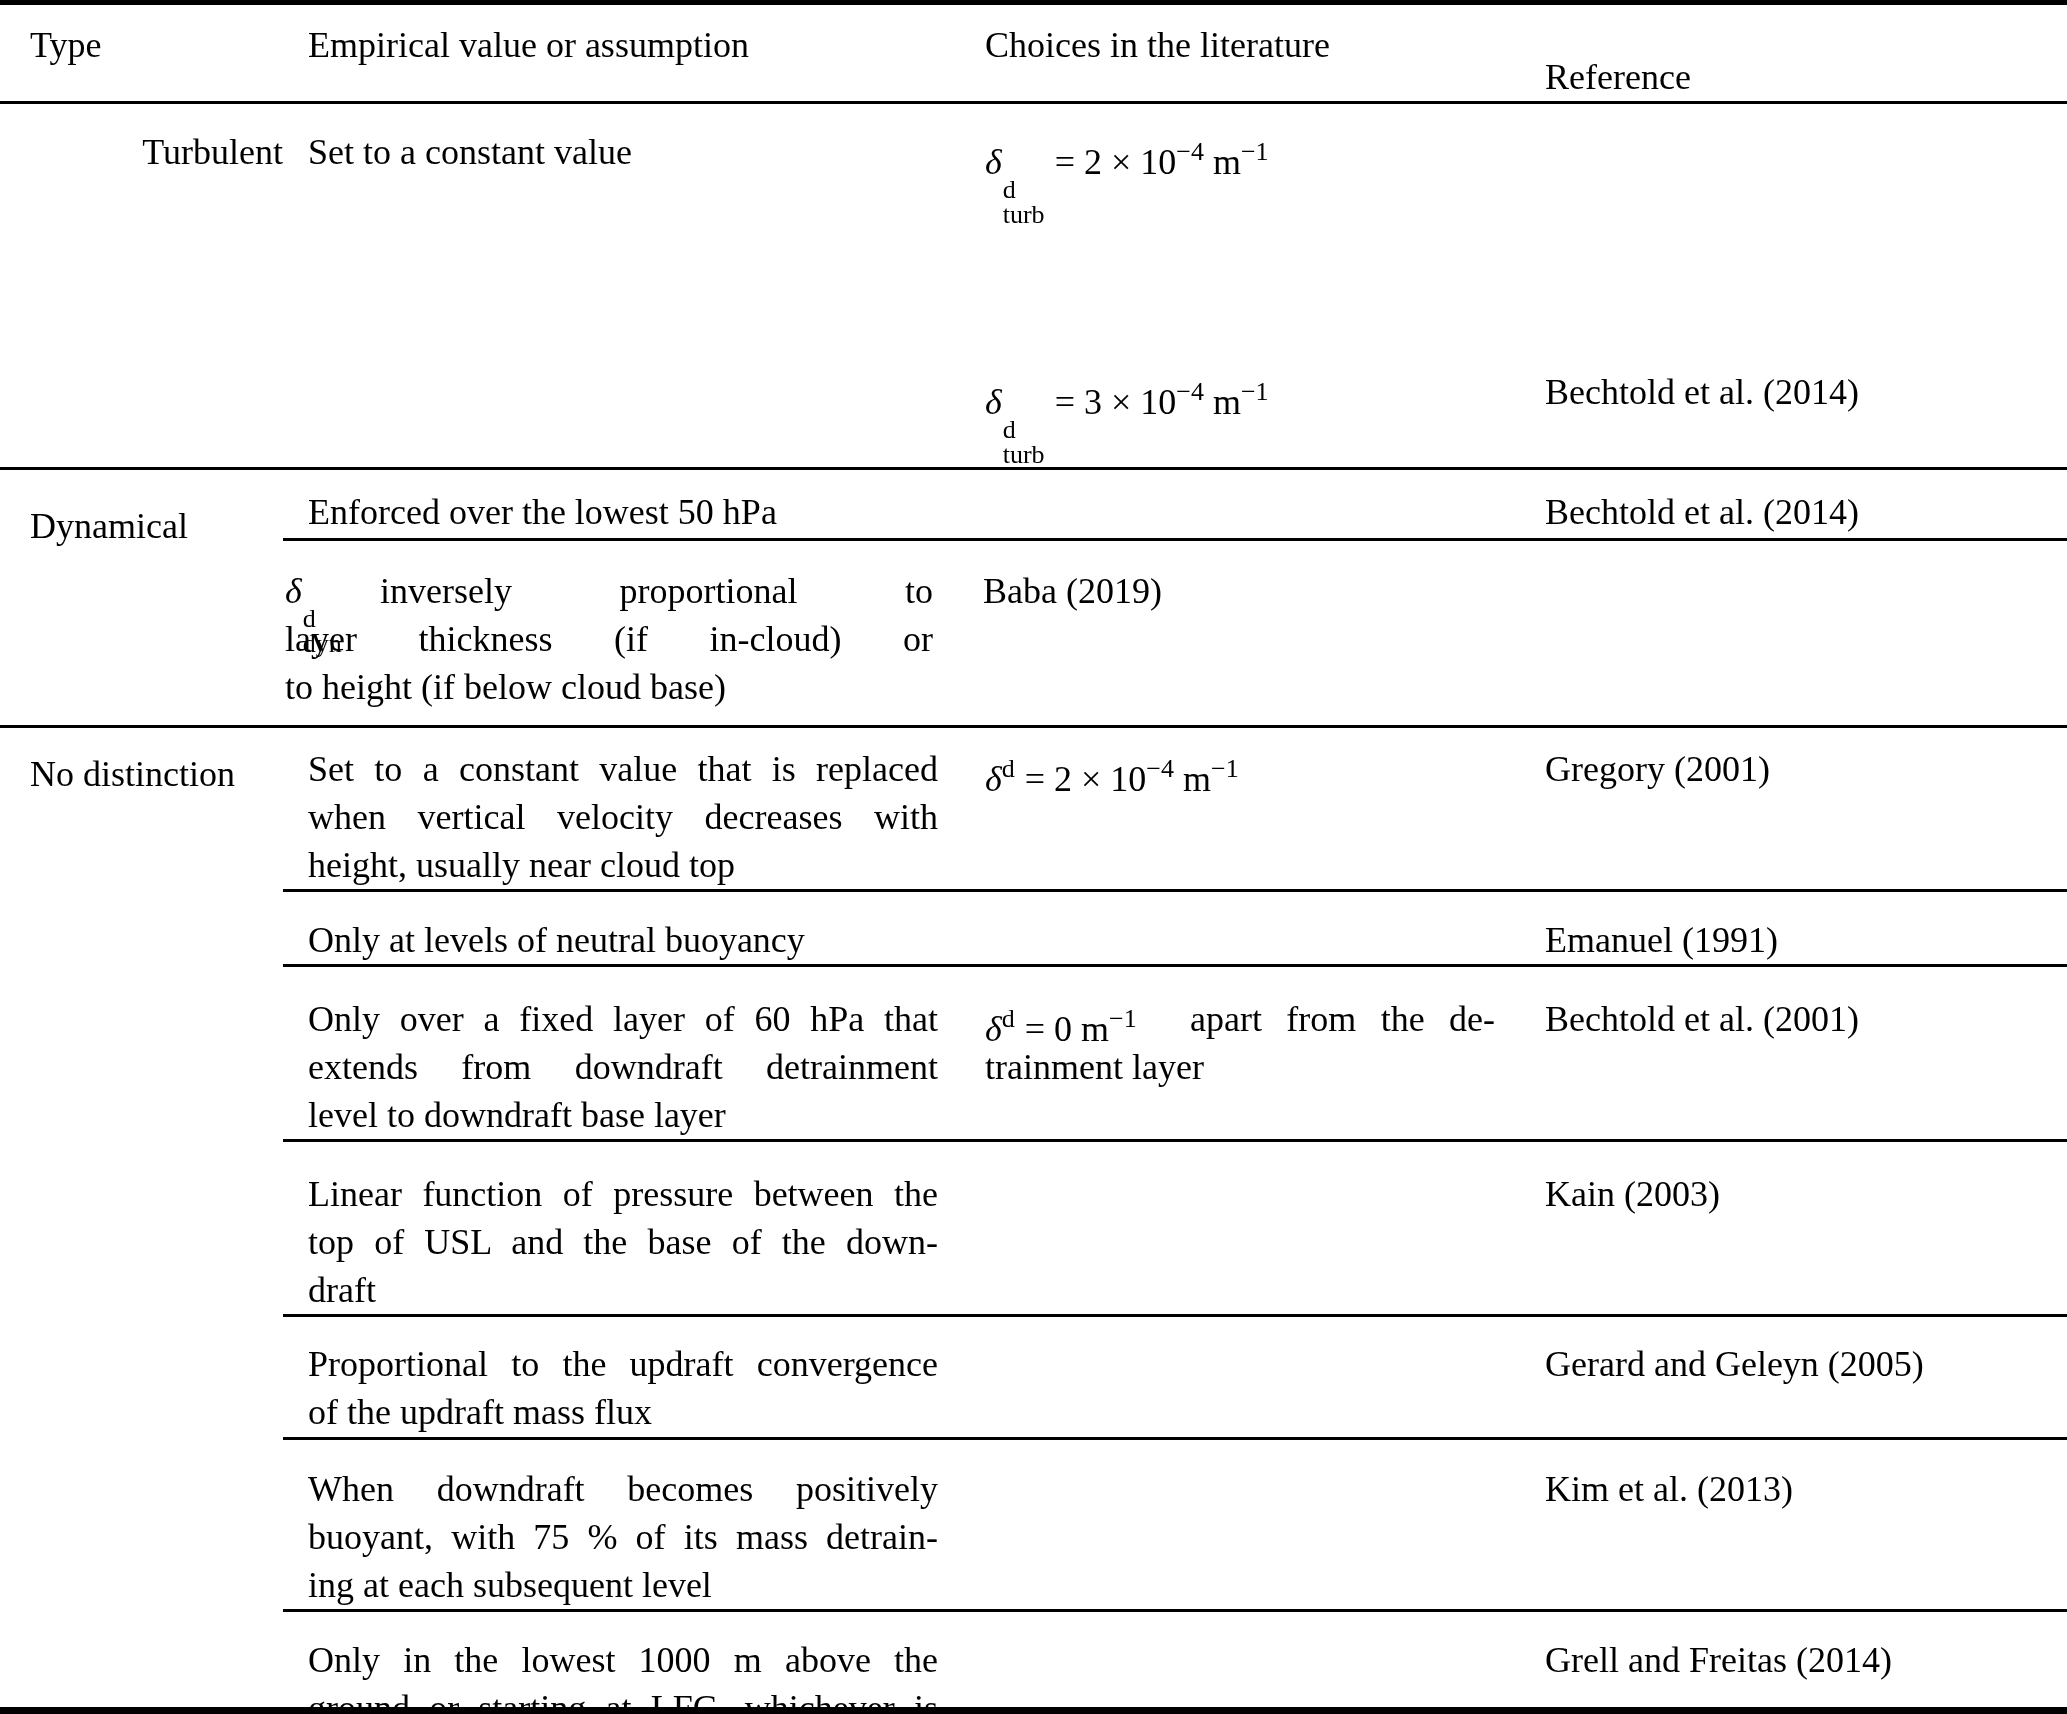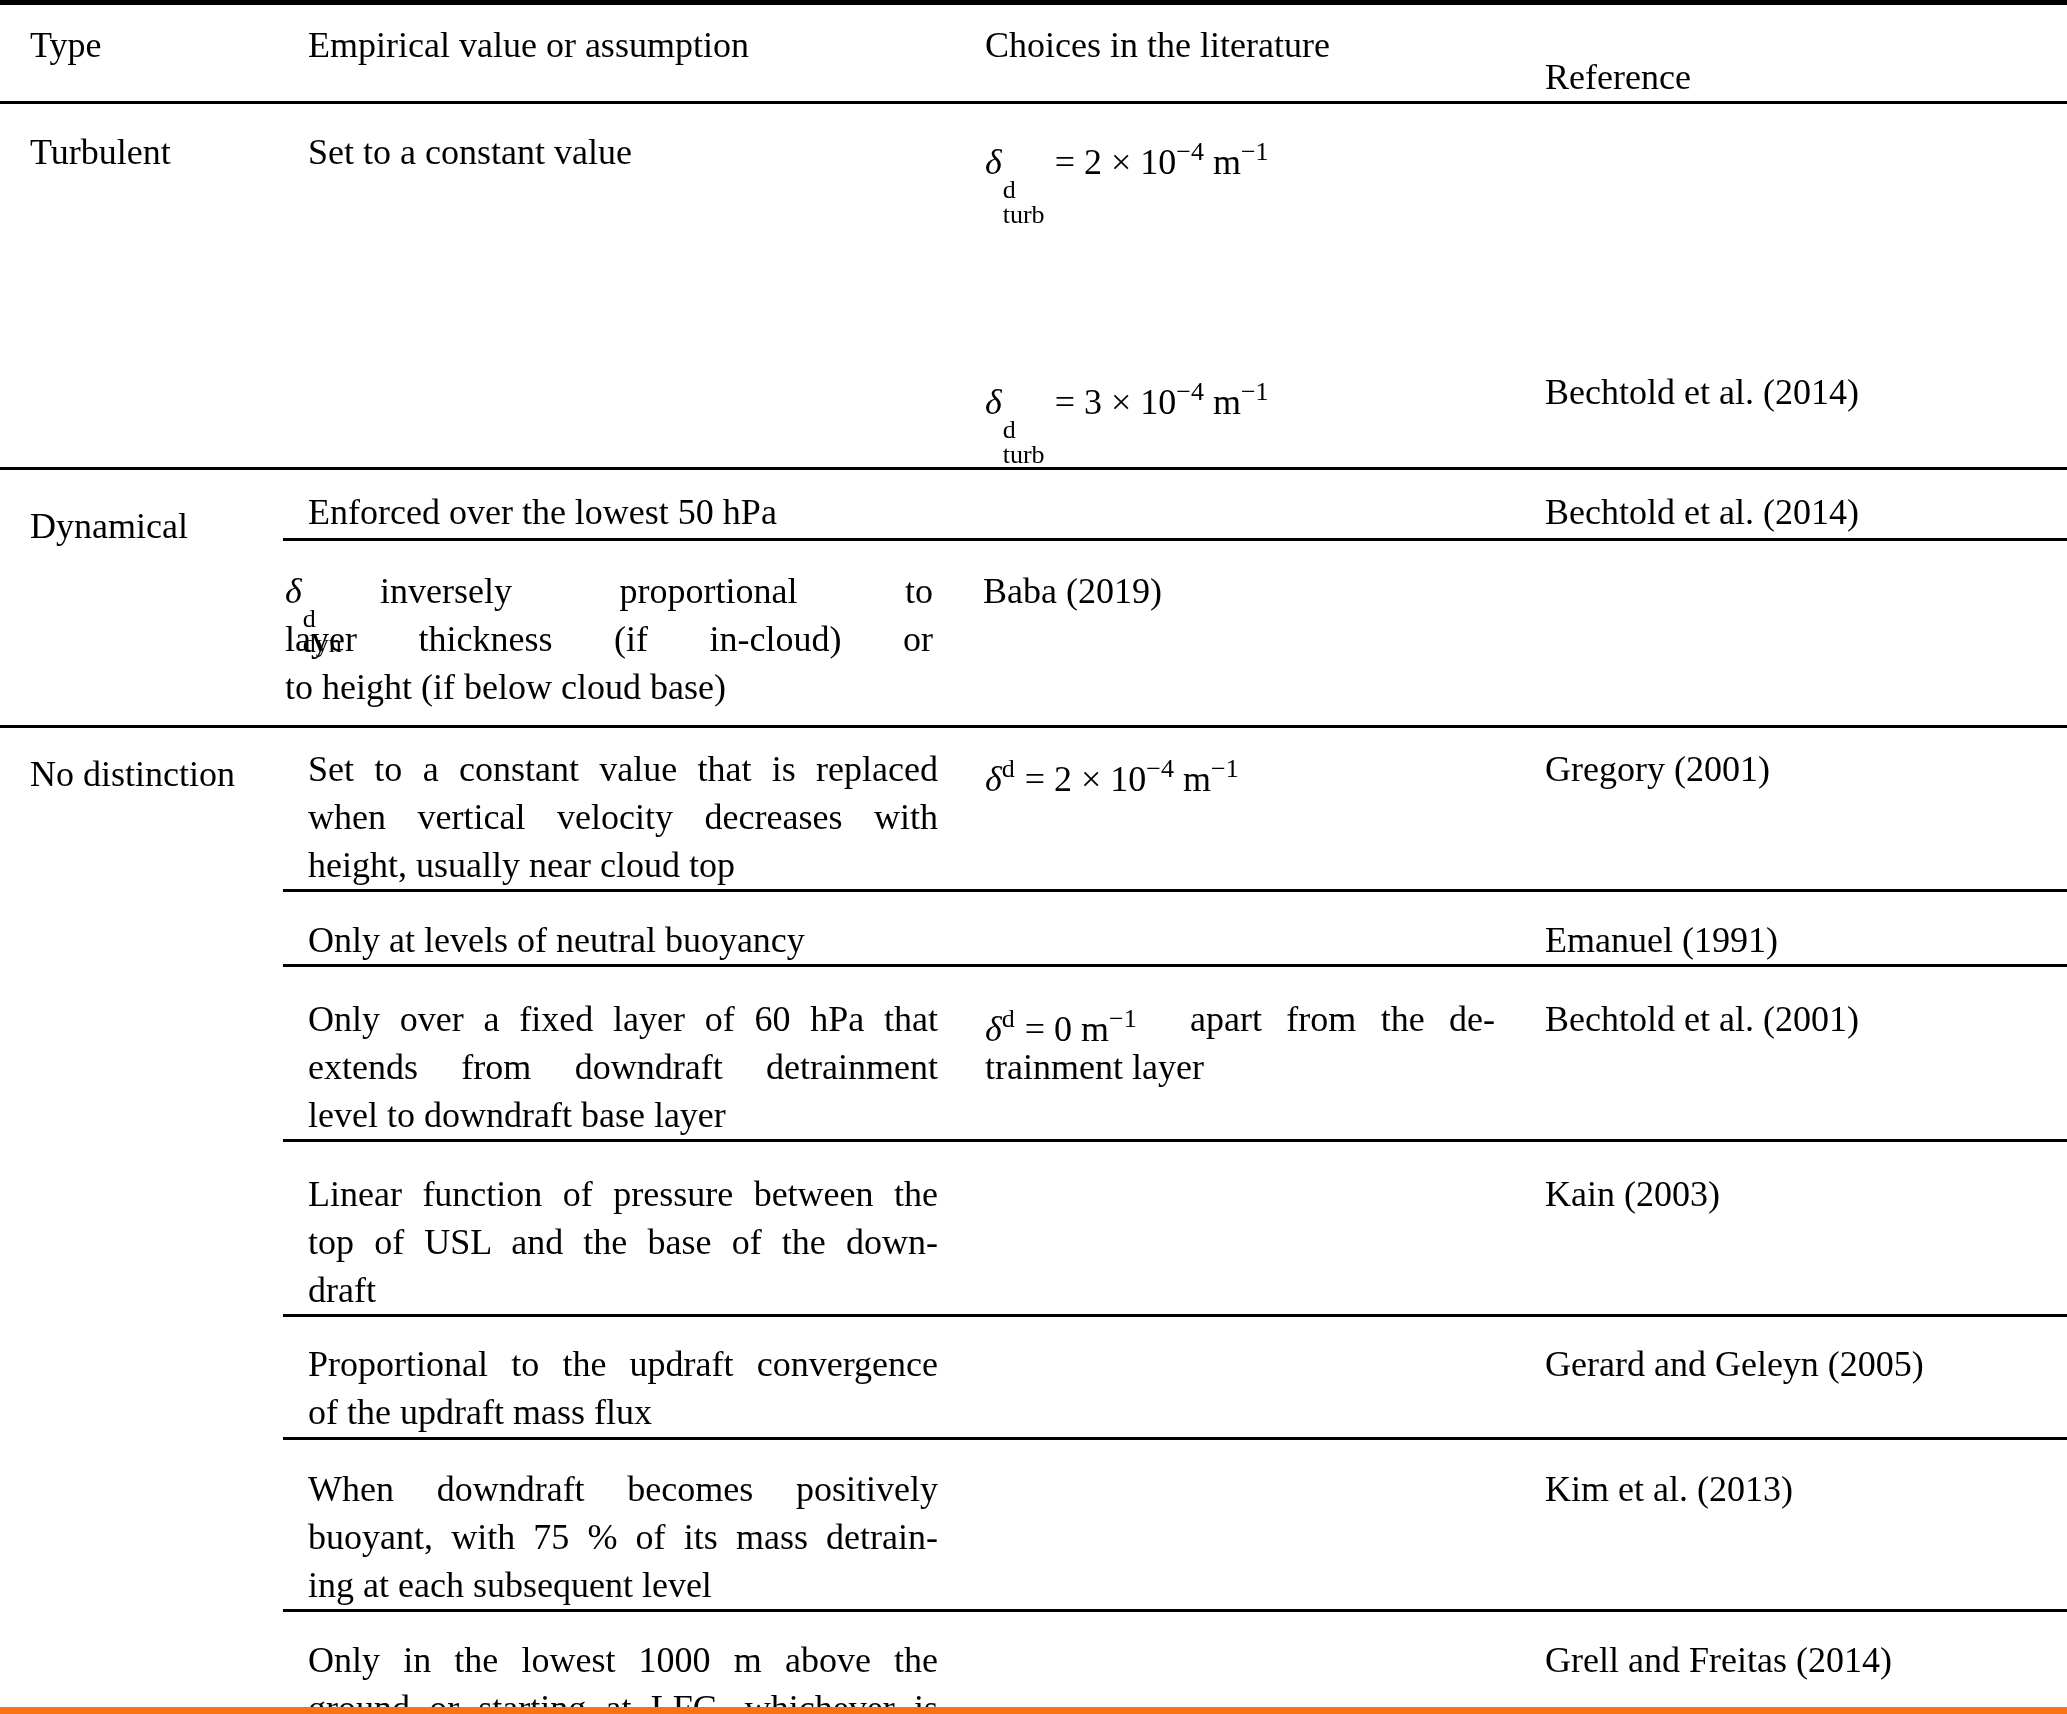--- a/index.html
+++ b/index.html
@@ -4,21 +4,21 @@
 <style>
   html,body{margin:0;padding:0;background:#fff;}
   .page{
     position:relative;
     width:2067px;height:1714px;
     box-sizing:border-box;
     background:#fff;color:#000;
     font-family:"Liberation Serif","DejaVu Serif",serif;
     font-size:36px;line-height:48px;
     border-top:5px solid #000;
-    border-bottom:7px solid #f97316;
+    border-bottom:7px solid #000000;
     overflow:hidden;
   }
   
   .hdr{
     display:grid;
     grid-template-columns:283px 700px 562px 522px;
     box-sizing:border-box;
     min-height:71px;
     padding-top:16px;
   }
@@ -27,21 +27,21 @@
   .hdr .h3{padding-left:2px;}
   .hdr .h4{padding-left:0;margin-top:32px;}
   
   .sec{
     display:grid;
     grid-template-columns:283px 1784px;
     border-top:3px solid #000;
     box-sizing:border-box;
   }
   .type{padding-left:30px;box-sizing:border-box;}
-  .type.ptT{padding-top:24px;}
+  .type.ptT{padding-top:24px;text-align:right;}
   .type.ptD{padding-top:32px;}
   .type.ptN{padding-top:22px;}
   .subs{display:flex;flex-direction:column;}
   .sub{
     display:grid;
     grid-template-columns:700px 562px 522px;
     box-sizing:border-box;
   }
   .sub + .sub{border-top:3px solid #000;}
   .cell-a{padding-left:25px;padding-right:45px;box-sizing:border-box;}

